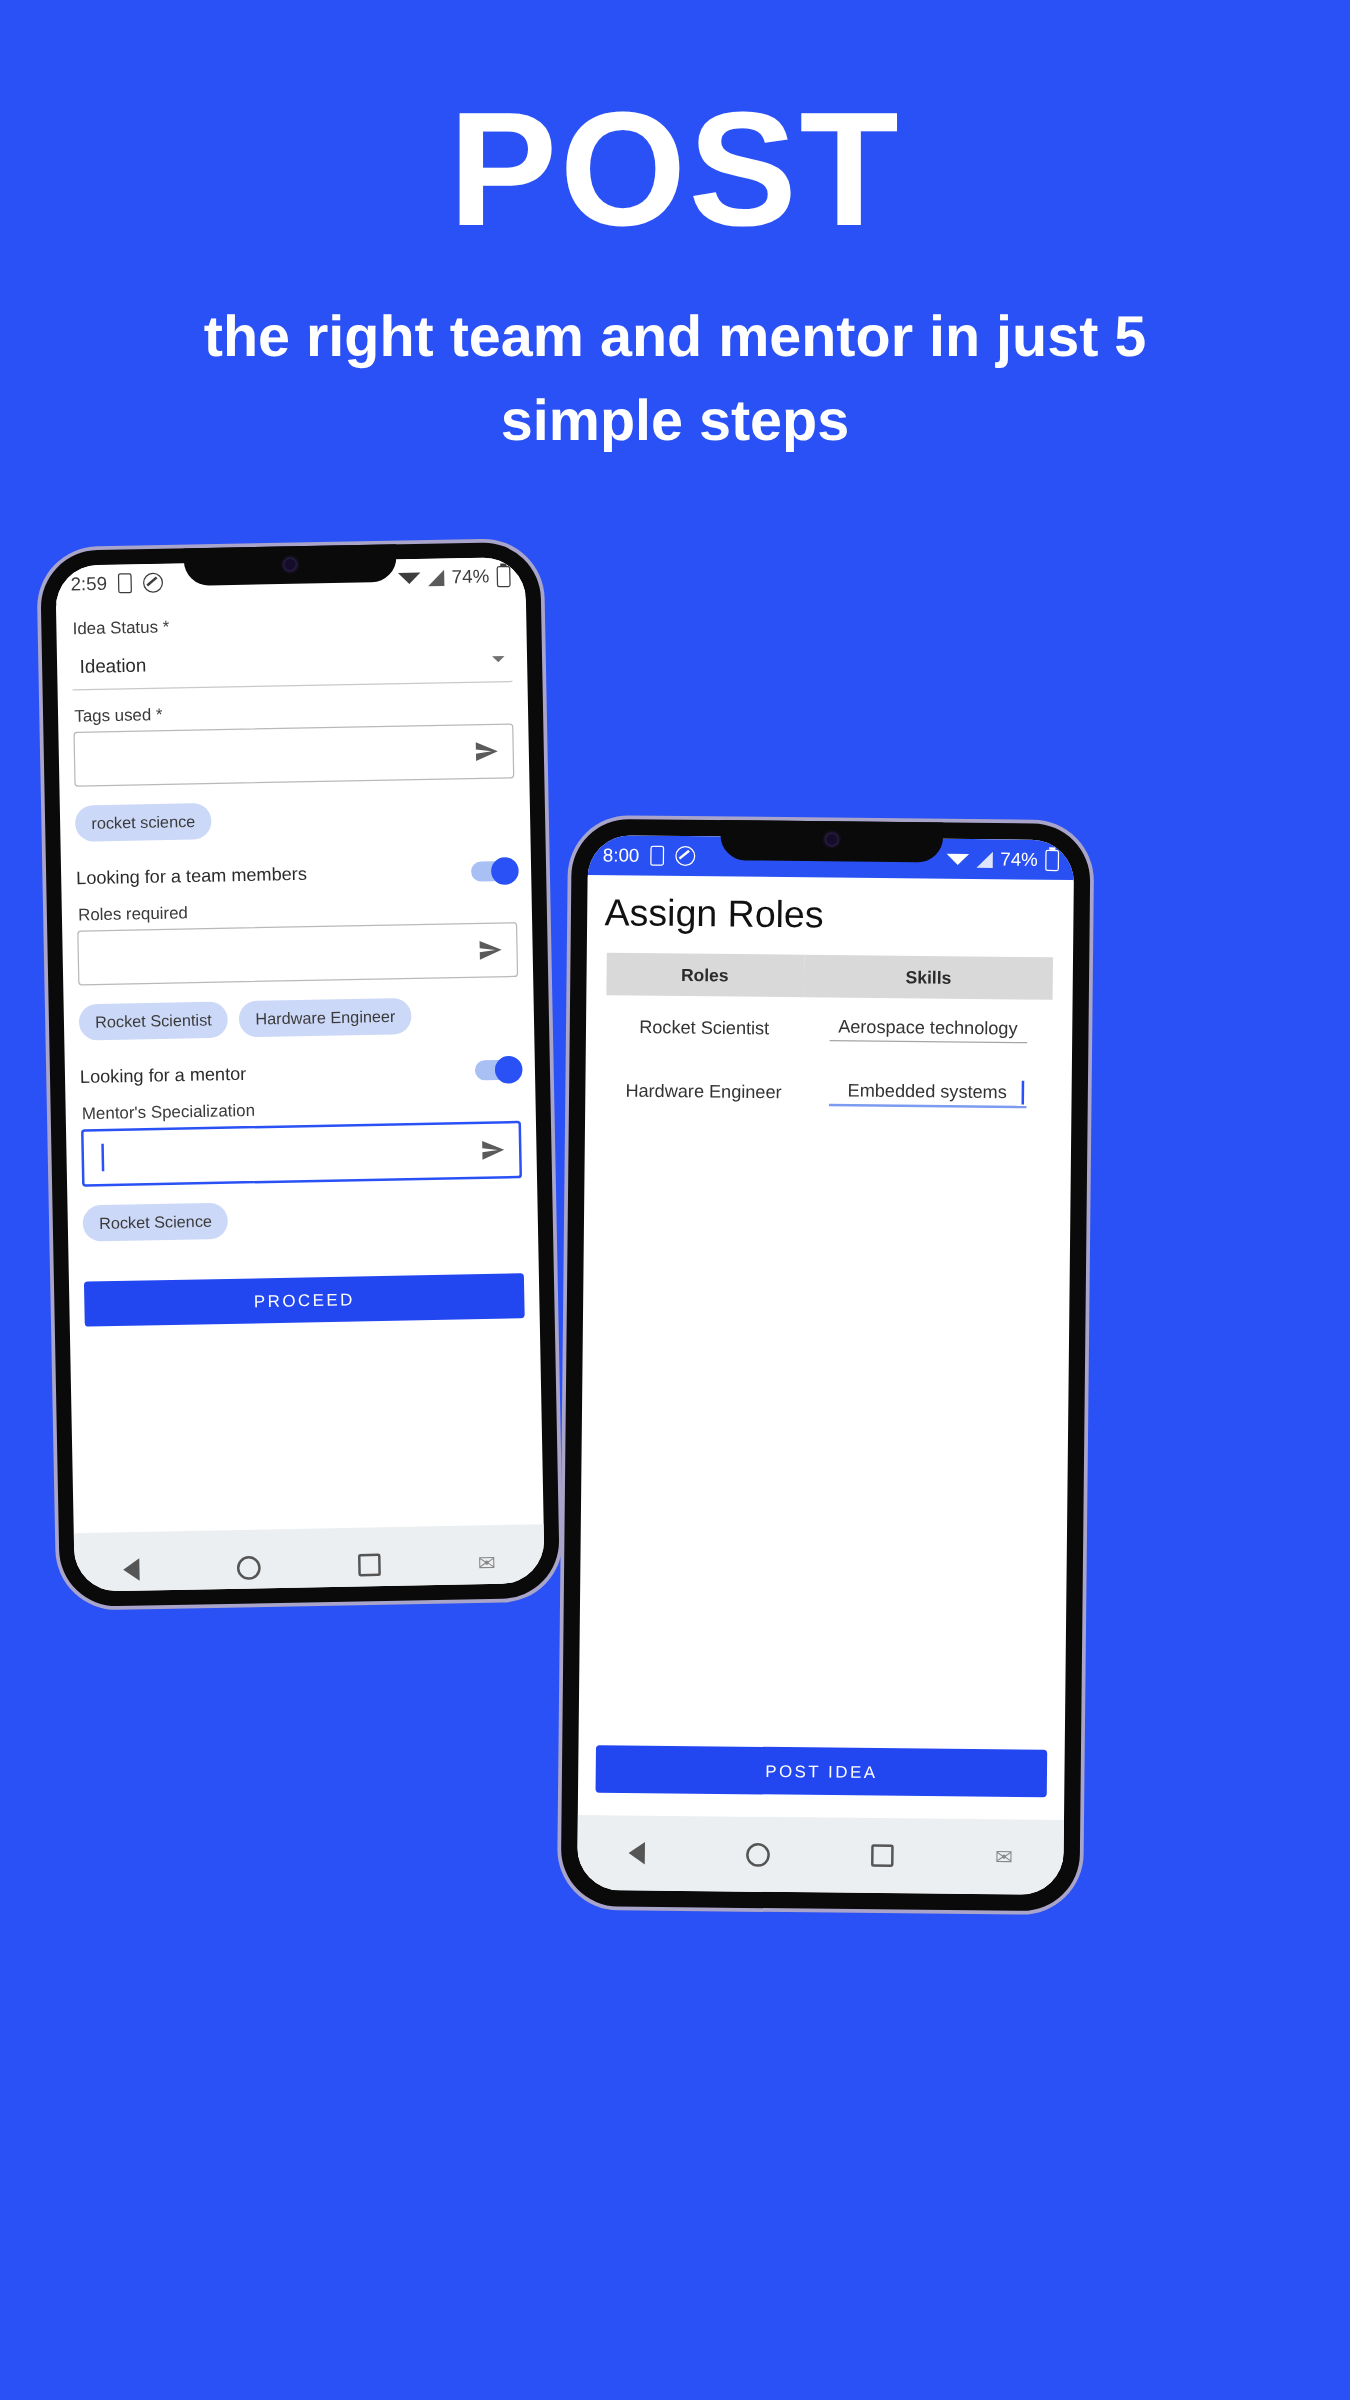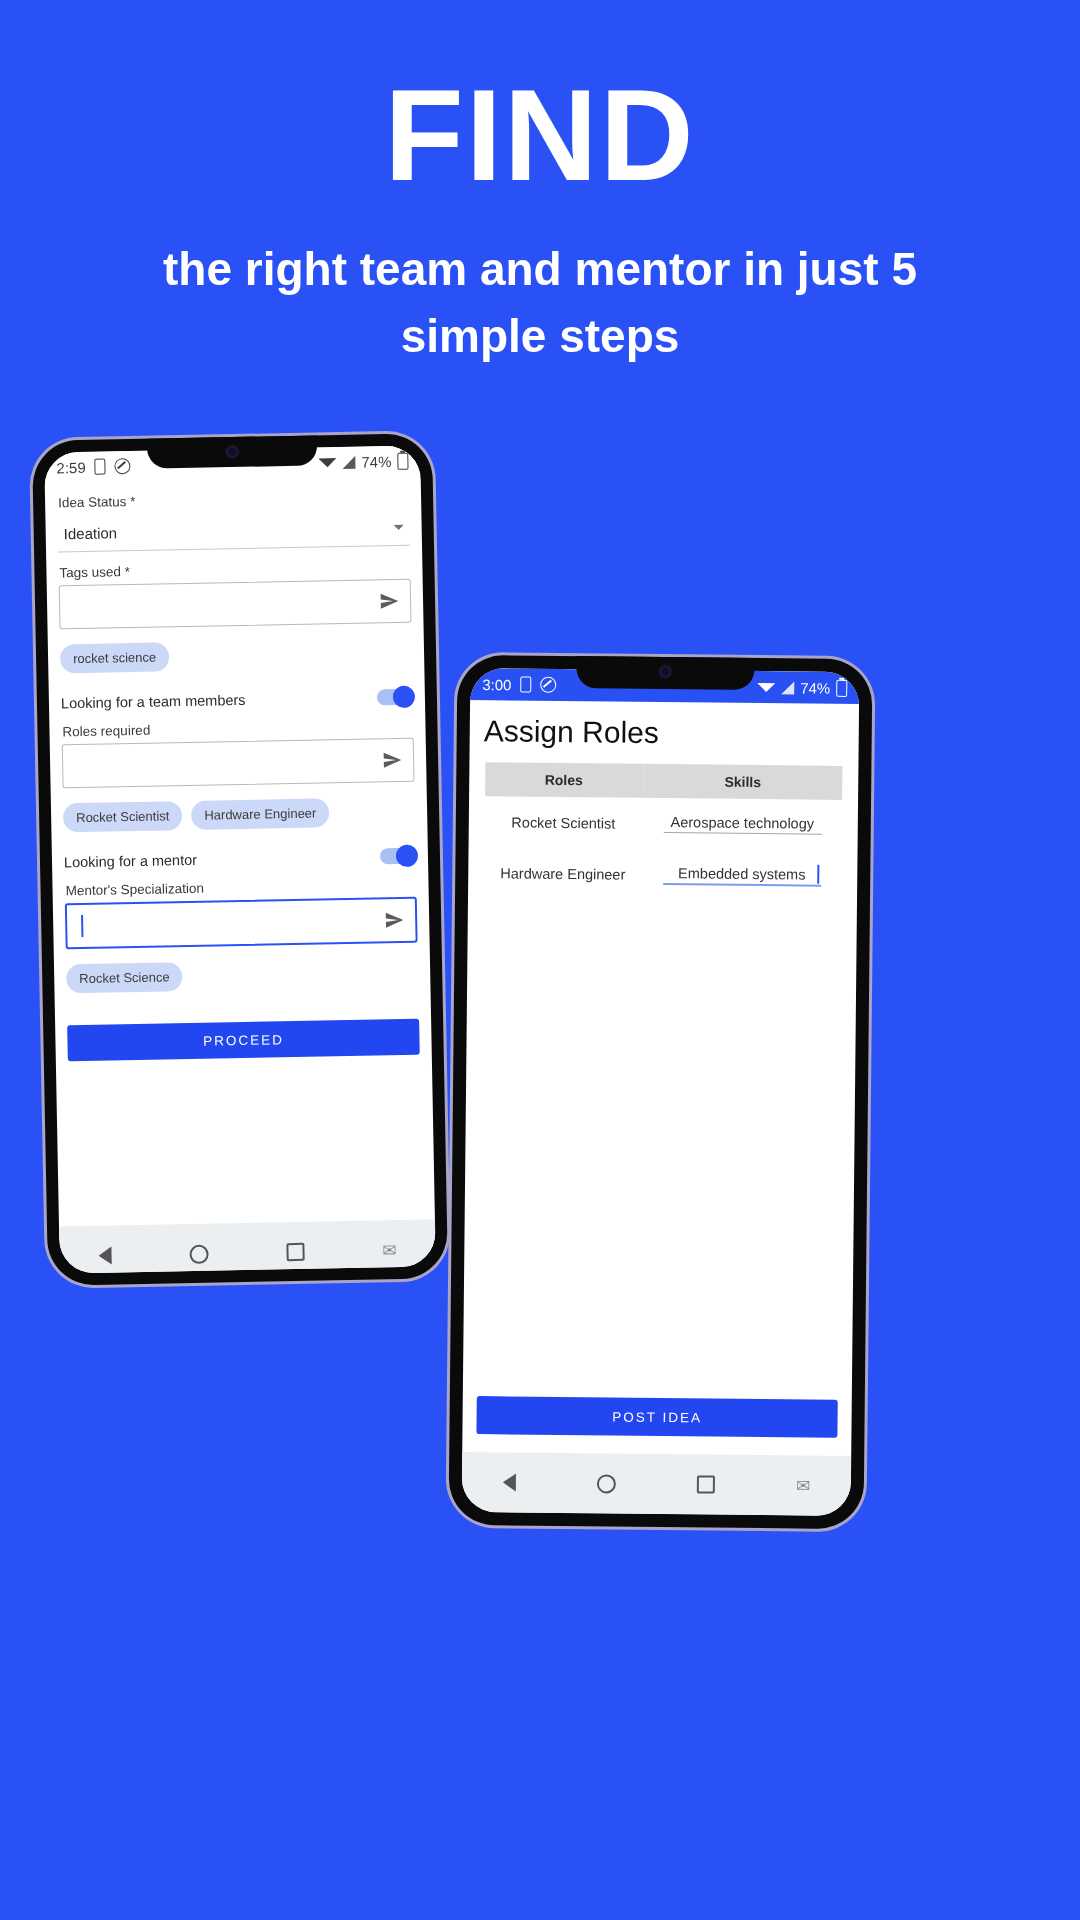--- a/index.html
+++ b/index.html
@@ -97,21 +97,21 @@
   .underl{display:inline-block;min-width:150px;border-bottom:1px solid #a5a5a5;
           padding:0 4px 2px 4px;}
   .underl.focusedu{border-bottom:2px solid #7b9cf0;position:relative;}
   .underl.focusedu:after{content:"";position:absolute;right:2px;top:-2px;
                          width:2px;height:19px;background:#2a51f5;}
 </style>
 </head>
 <body>
 
 <div class="hero">
-  <div class="hero-title">FIND</div>
+  <div class="hero-title">POST</div>
   <div class="hero-sub">the right team and mentor in just 5 simple steps</div>
 </div>
 
 <div class="phone" style="left:40px;top:437px;width:400px;height:845px;transform:rotate(-1.1deg);">
   <div class="notch" style="top:0;width:170px;height:30px;"></div>
   <div class="cam" style="top:10px;"></div>
 
   <div class="screen" style="left:12px;top:12px;width:376px;height:821px;border-radius:34px;">
 
     <div class="statusbar sb-dark">
@@ -191,21 +191,21 @@
 </div>
 
 <div class="phone" style="left:453px;top:657px;width:415px;height:870px;transform:rotate(0.6deg);">
   <div class="notch" style="top:0;width:178px;height:32px;"></div>
   <div class="cam" style="top:10px;"></div>
 
   <div class="screen" style="left:13px;top:13px;width:389px;height:844px;border-radius:34px;">
 
     <div class="statusbar sb-blue" style="height:32px;">
       <div class="sb-left">
-        <span>3:00</span>
+        <span>8:00</span>
         <span class="ico phoneico"></span>
         <span class="ico dndico"></span>
       </div>
       <div class="sb-right">
         <span class="ico wifi"></span>
         <span class="ico sig"></span>
         <span>74%</span>
         <span class="ico batt"></span>
       </div>
     </div>

